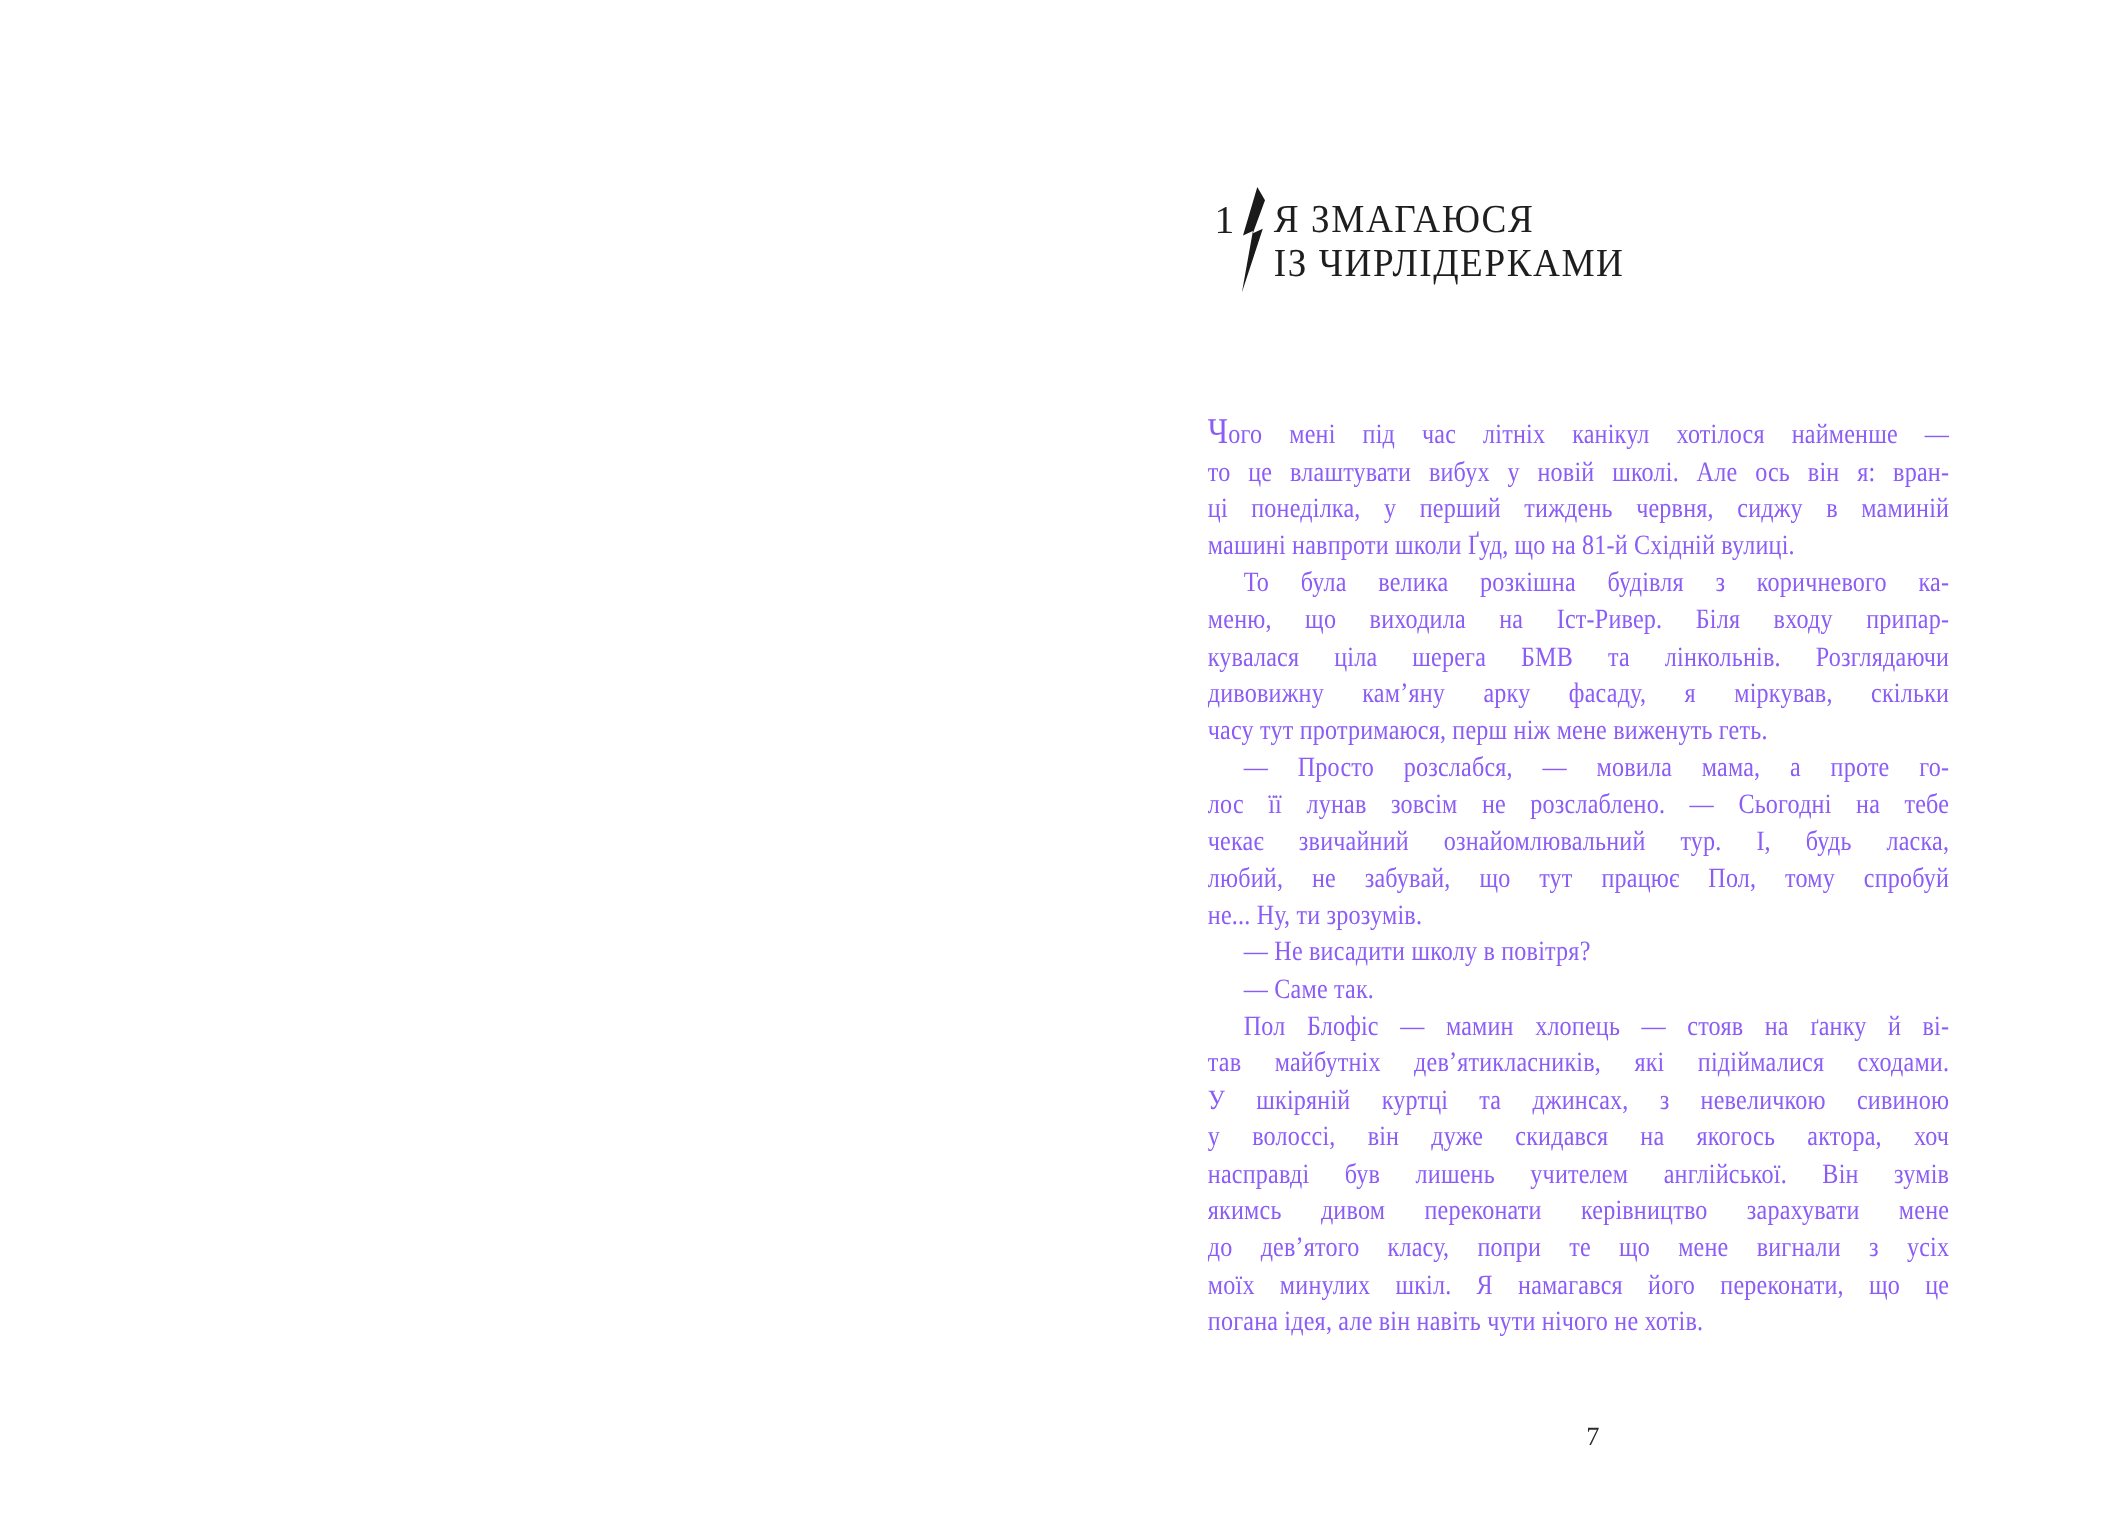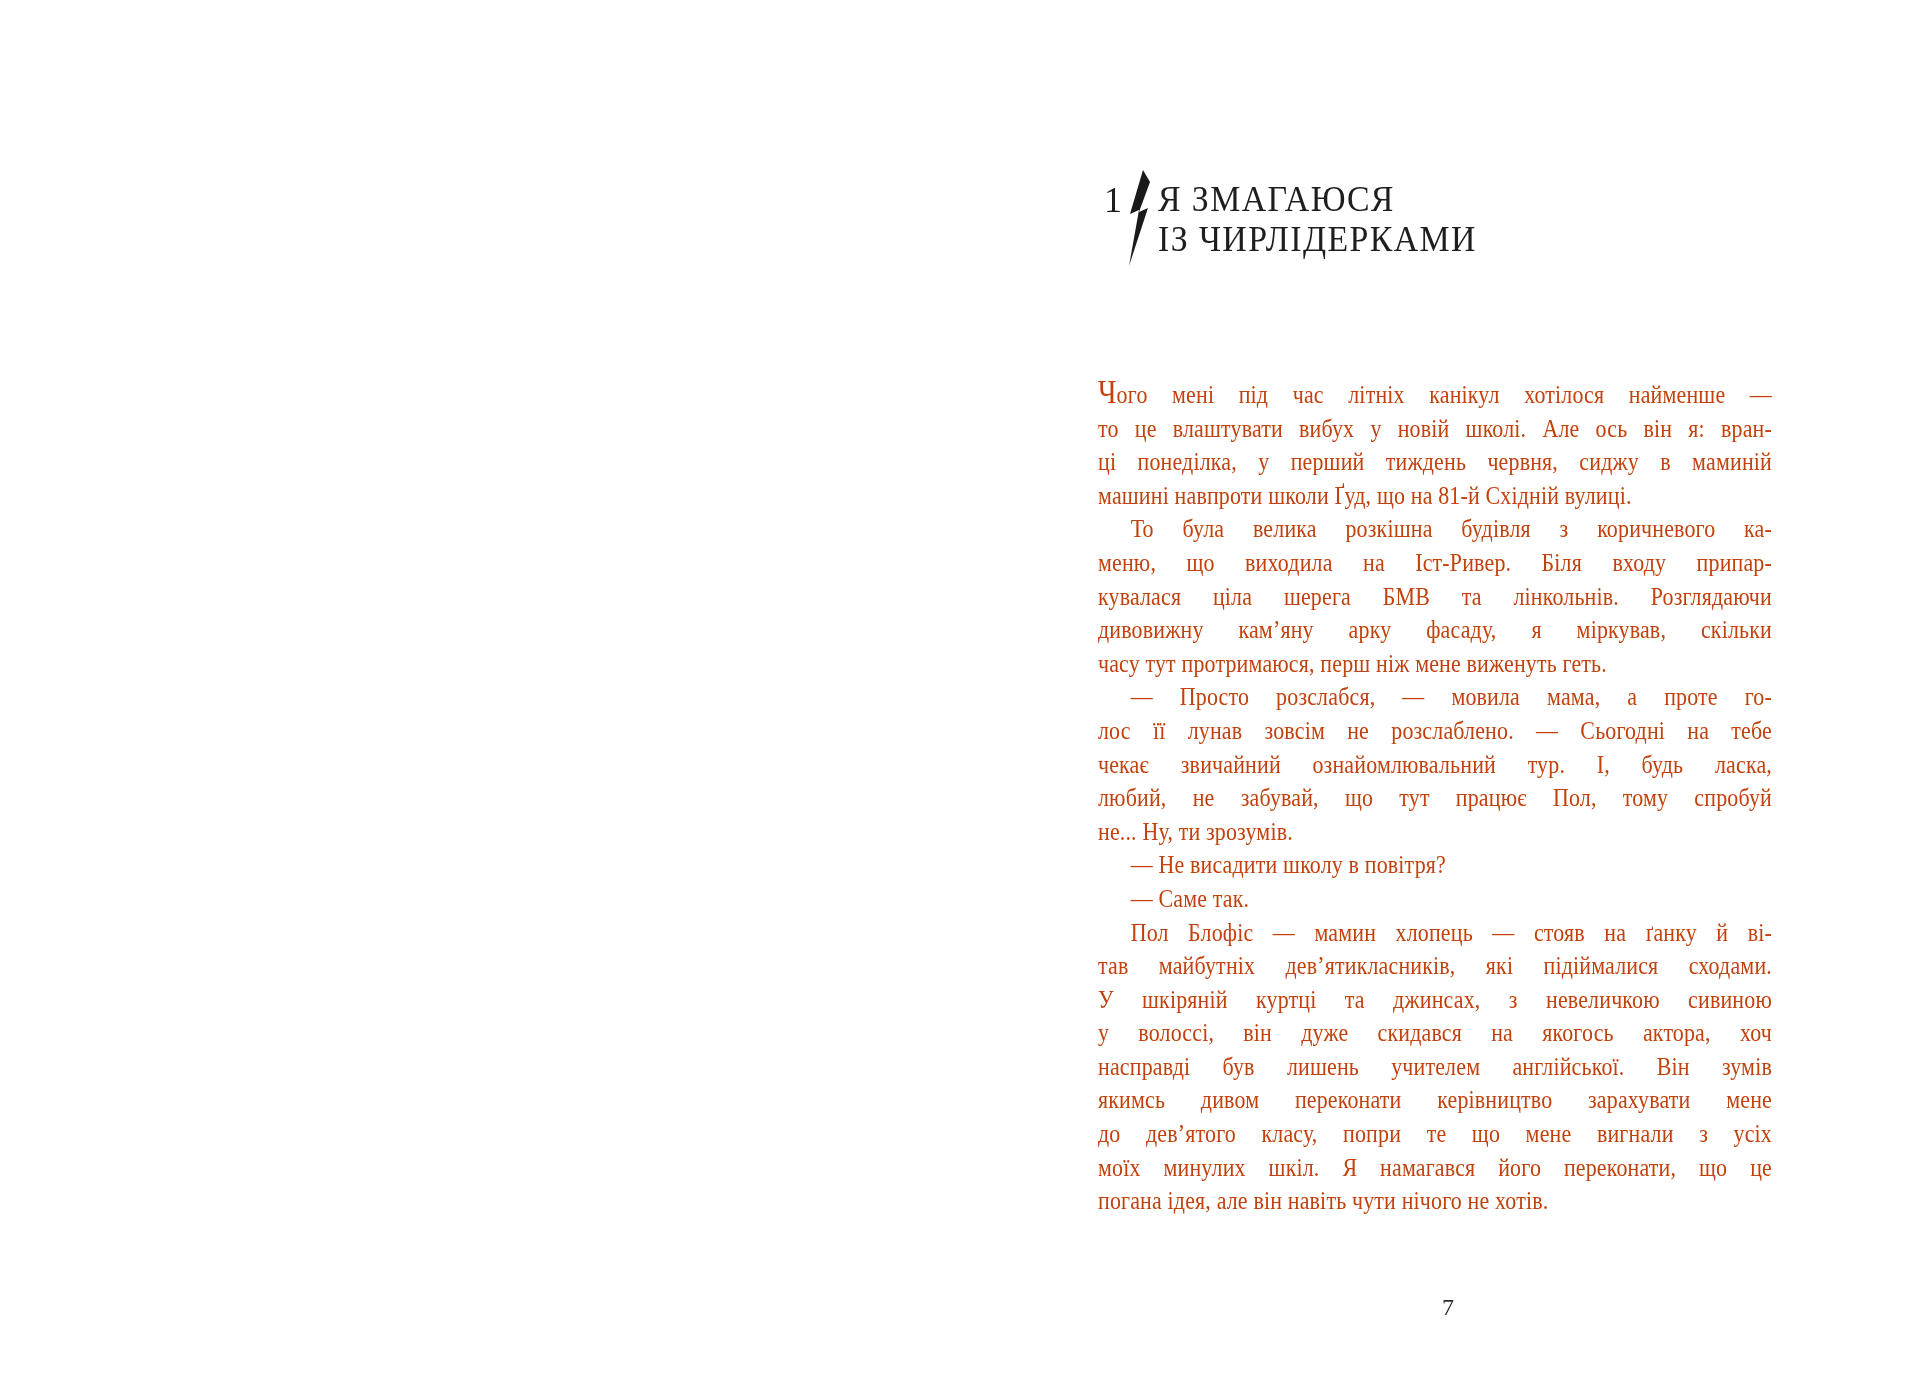--- a/index.html
+++ b/index.html
@@ -72,21 +72,21 @@
     .chapter-title .tline { display: block; }
 
     
     .body-text {
       position: absolute;
       left: 1098px;
       top: 378px;
       width: 674px;
       font-size: 25.5px;
       line-height: 33.6px;
-      color: #c2410c;
+      color: #8b5cf6;
       font-family: "Liberation Serif", serif;
     }
     .line {
       display: block;
       height: 33.6px;
       white-space: nowrap;
       text-align: justify;
       text-align-last: justify;
       letter-spacing: 0.2px;
     }

